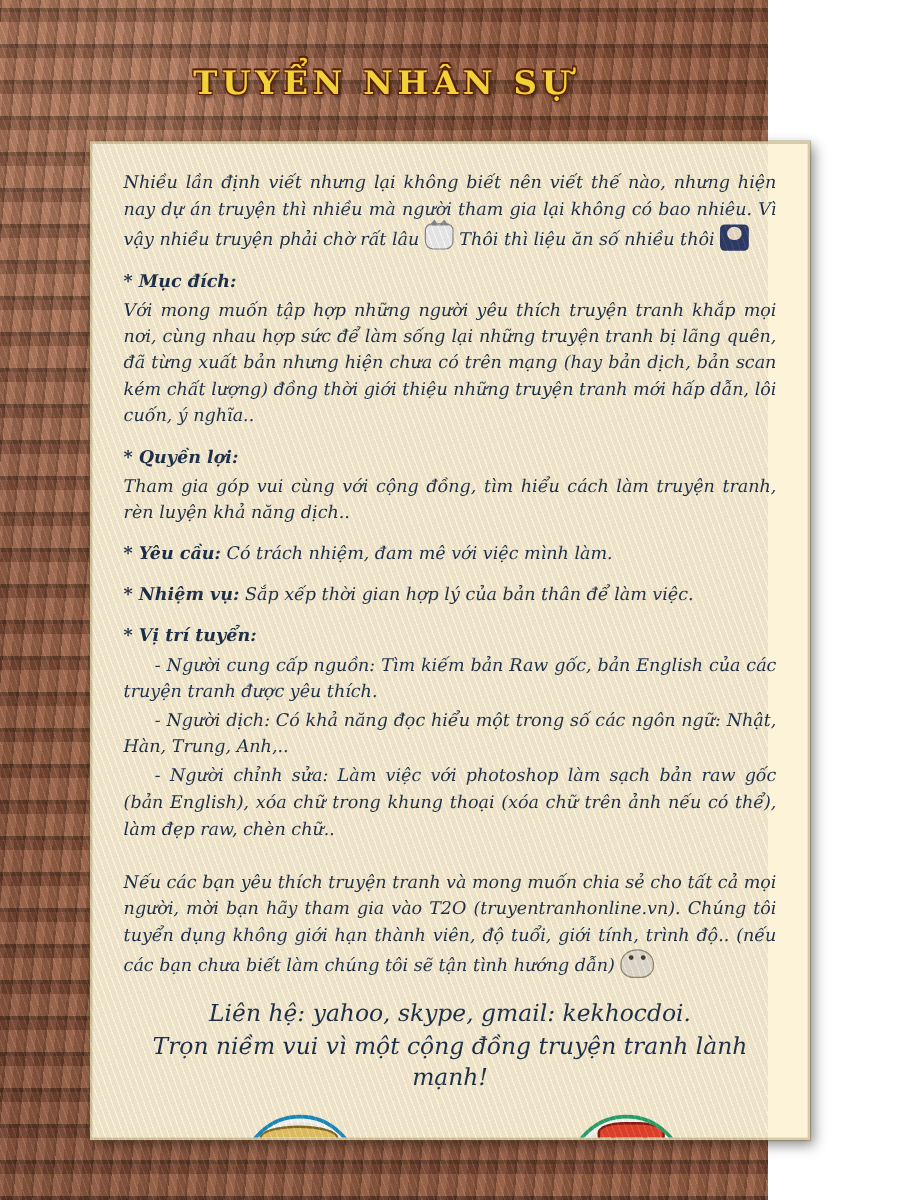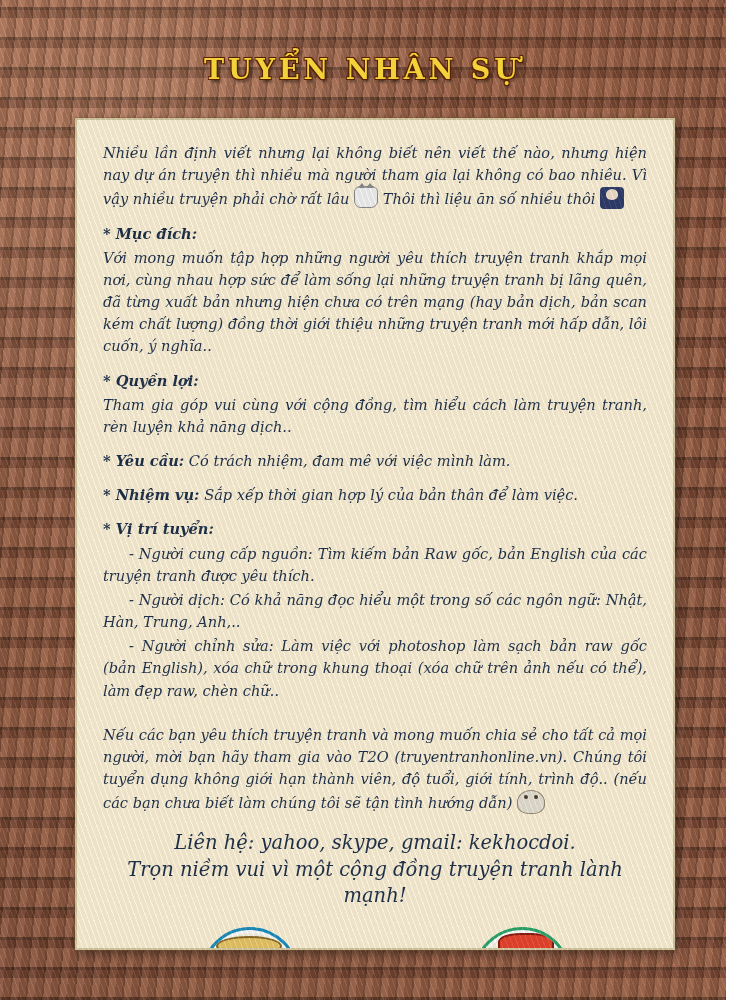--- a/index.html
+++ b/index.html
@@ -9,21 +9,21 @@
   body {
     width: 750px;
     height: 1000px;
     font-family: "DejaVu Serif", serif;
     overflow: hidden;
   }
 
   
   .page {
     position: relative;
-    width: 726px;
+    width: 640px;
     height: 1000px;
     background-color: #8a5a45;
     background-image:
       repeating-linear-gradient(
         95deg,
         rgba(0,0,0,0.22) 0px,
         rgba(0,0,0,0.22) 2px,
         rgba(255,255,255,0.05) 2px,
         rgba(255,255,255,0.05) 9px,
         rgba(0,0,0,0.10) 9px,

